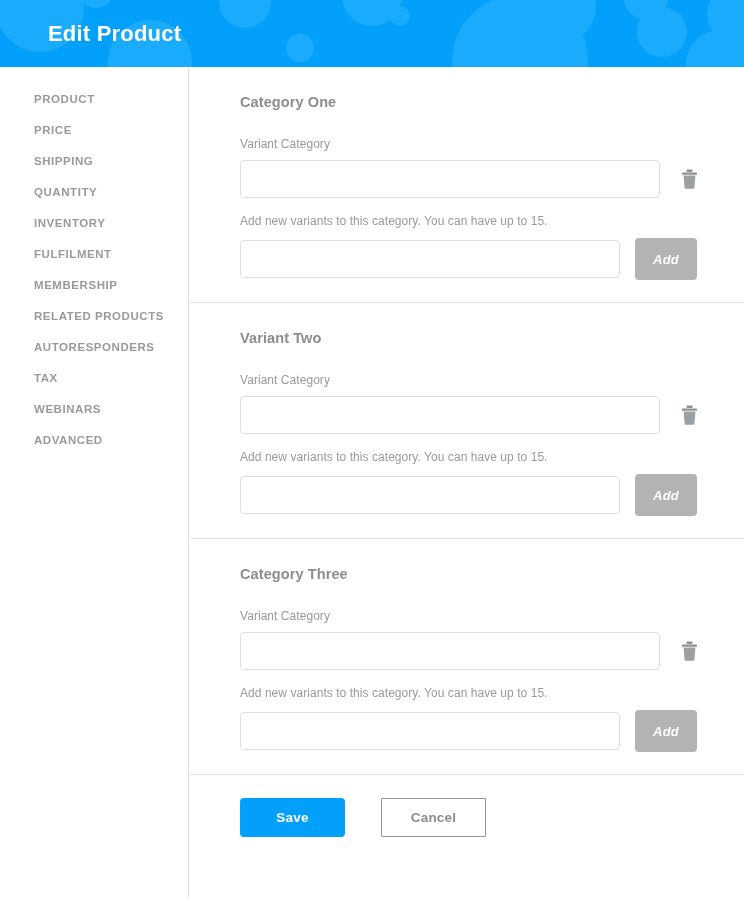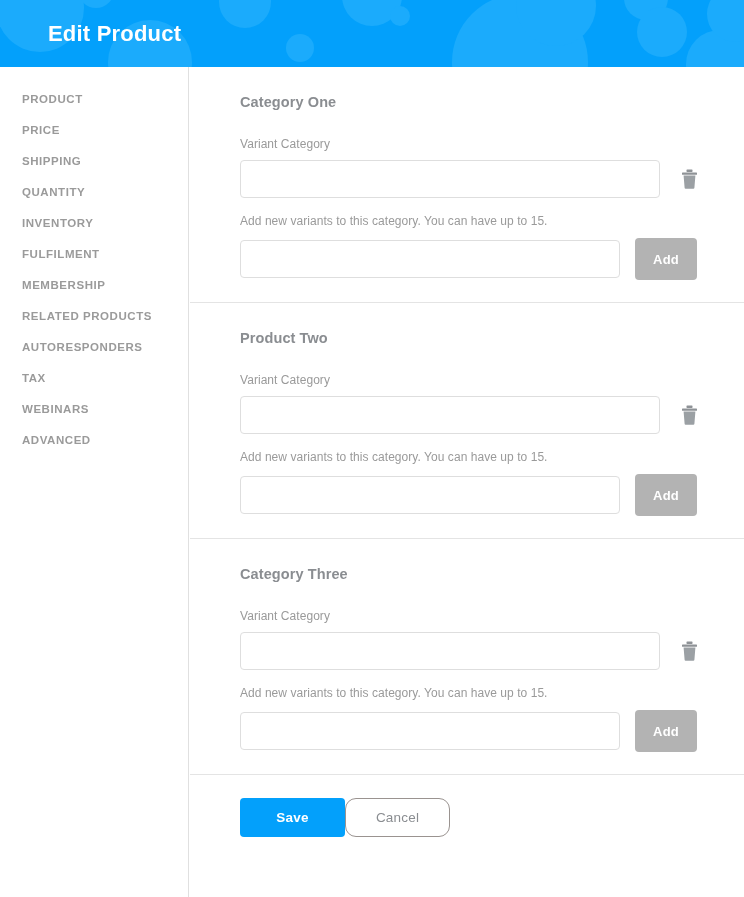--- a/index.html
+++ b/index.html
@@ -53,21 +53,21 @@
     position: absolute;
     left: 0; top: 0;
     width: 189px;
     height: 830px;
     background: #ffffff;
     border-right: 1px solid #e0e0e0;
     padding-top: 17px;
   }
   .nav-item {
     display: block;
-    padding: 0 0 0 22px;
+    padding: 0 0 0 34px;
     height: 31px;
     line-height: 31px;
     font-size: 11.5px;
     font-weight: bold;
     letter-spacing: 0.55px;
     color: #9a9a9a;
     text-transform: uppercase;
     cursor: pointer;
     white-space: nowrap;
   }
@@ -160,50 +160,53 @@
     height: 42px;
     background: #b3b3b3;
     border: none;
     border-radius: 4px;
     color: #ffffff;
     font-size: 13px;
     font-weight: bold;
     font-family: "Liberation Sans", sans-serif;
     cursor: pointer;
     letter-spacing: 0.2px;
+    font-style: italic;
   }
 
   
   .actions {
     padding: 23px 0 0 50px;
     display: flex;
     align-items: center;
+    gap: 24px;
   }
   .btn-save {
     width: 105px;
     height: 39px;
     background: #03A0FB;
     border: none;
     border-radius: 4px;
     color: #ffffff;
     font-size: 13.5px;
     font-weight: bold;
     font-family: "Liberation Sans", sans-serif;
     cursor: pointer;
     letter-spacing: 0.2px;
   }
   .btn-cancel {
+    margin-left: 12px;
     width: 105px;
     height: 39px;
     background: #ffffff;
     border: 1px solid #9a9390;
-    border-radius: 11px;
+    border-radius: 1px;
     color: #8a8d91;
     font-size: 13.5px;
-    font-weight: normal;
+    font-weight: bold;
     font-family: "Liberation Sans", sans-serif;
     cursor: pointer;
     letter-spacing: 0.2px;
   }
 </style>
 </head>
 <body>
 
 <div class="header">
   <svg class="header-pattern" viewBox="0 0 744 67" preserveAspectRatio="none" aria-hidden="true">
@@ -259,21 +262,21 @@
         </button>
       </div>
       <div class="helper-text">Add new variants to this category. You can have up to 15.</div>
       <div class="row">
         <input class="variant-input" type="text" placeholder="" style="">
         <button class="add-btn">Add</button>
       </div>
     </section>
 
     <section class="section">
-      <h2 class="section-title">Product Two</h2>
+      <h2 class="section-title">Variant Two</h2>
       <div class="field-label">Variant Category</div>
       <div class="row">
         <input class="cat-input" type="text" placeholder="" style="">
         <button class="trash-btn">
           <svg width="17" height="20" viewBox="0 0 17 20" aria-hidden="true">
             <rect x="5.5" y="0.5" width="6" height="2.4" rx="0.6" fill="#8e9296"></rect>
             <rect x="1" y="3.4" width="15" height="2.4" rx="0.6" fill="#8e9296"></rect>
             <path d="M2.6 6.4 h11.8 l-1 12.4 a1 1 0 0 1 -1 0.9 h-7.8 a1 1 0 0 1 -1 -0.9 z" fill="#9ba0a4"></path>
           </svg>
         </button>

